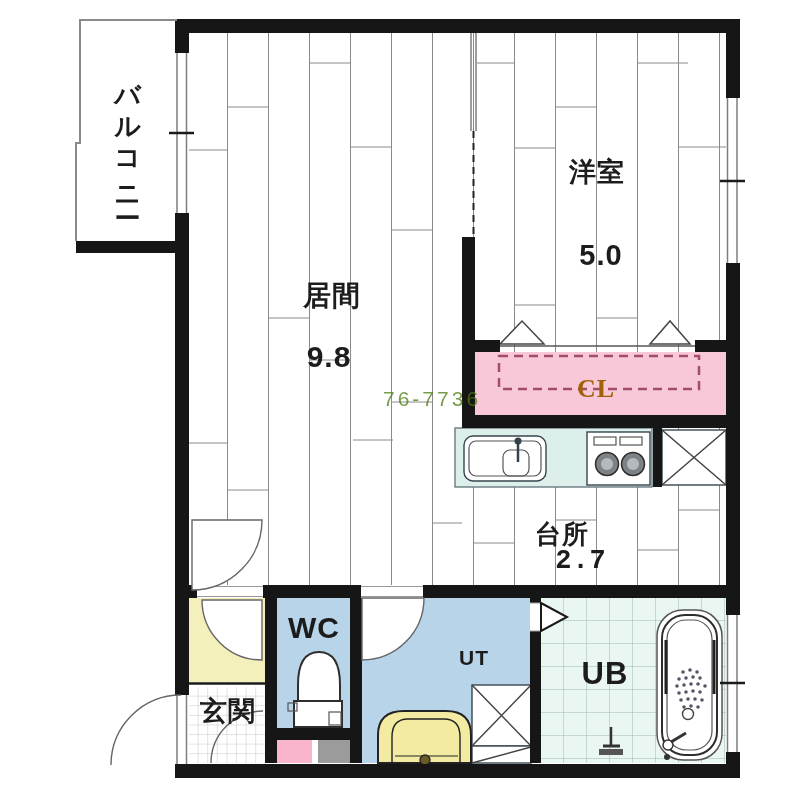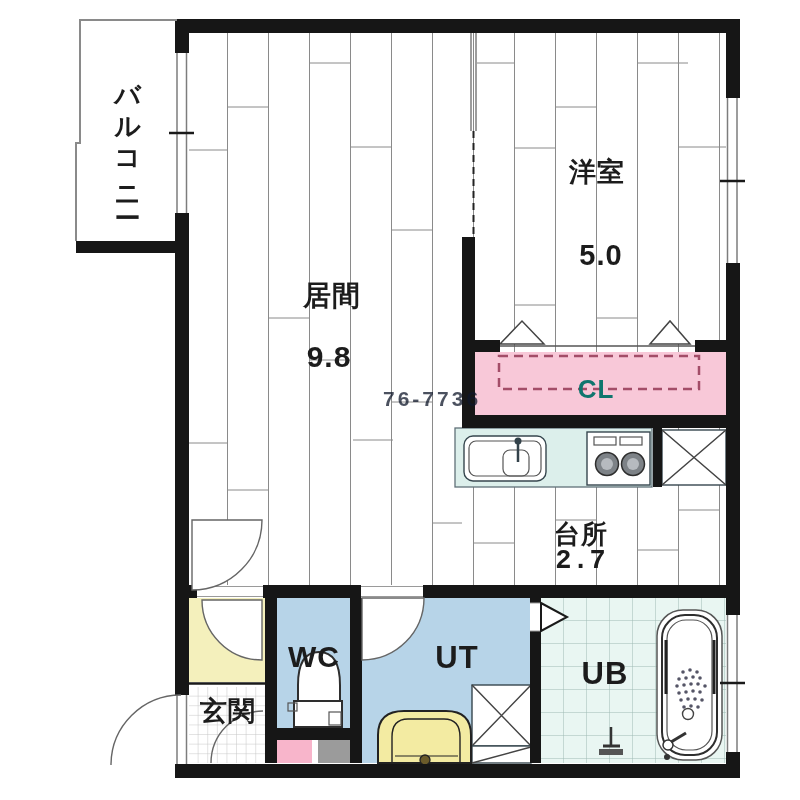--- a/index.html
+++ b/index.html
@@ -10,21 +10,21 @@
   #plan svg{position:absolute;left:0;top:0;}
   .lbl{
     position:absolute;transform:translate(-50%,-50%);
     font-weight:bold;color:#1c1c1c;white-space:nowrap;letter-spacing:1px;line-height:1;
   }
   .vert{
     writing-mode:vertical-rl;text-orientation:upright;letter-spacing:5px;
   }
   .watermark{
     position:absolute;transform:translate(0,-50%);
-    font-weight:bold;color:#0f172a;opacity:.75;letter-spacing:3px;
+    font-weight:normal;color:#4d7c0f;opacity:.75;letter-spacing:3px;
   }
   
   .wall{fill:var(--wall,#161616);}
   .thin{stroke:#7d7d7d;stroke-width:1.5;fill:none;}
   .opening{stroke:#9a9a9a;stroke-width:1;fill:none;}
   .tick{stroke:#1a1a1a;stroke-width:2.5;fill:none;}
   .seam{stroke:#8a8a8a;stroke-width:1;}
   .balc{stroke:#8a8a8a;stroke-width:2;fill:none;}
   .door{fill:#ffffff;stroke:#666;stroke-width:1.4;}
   .arc{fill:none;stroke:#666;stroke-width:1.4;}
@@ -235,21 +235,21 @@
   </g>
 
   <path class="balc" d="M177,20 H80 V143 H76 V241"></path>
 </svg>
 
 <div class="lbl vert" style="left:128px;top:137px;font-size:26px;">バルコニー</div>
 <div class="lbl" style="left:332px;top:296px;font-size:28px;">居間</div>
 <div class="lbl" style="left:329px;top:332px;font-size:30px;margin-top:25px;">9.8</div>
 <div class="lbl" style="left:597px;top:172px;font-size:27px;text-align:right;">洋室</div>
 <div class="lbl" style="left:601px;top:207px;font-size:29px;margin-top:48px;">5.0</div>
-<div class="lbl" style="left:596px;top:389px;font-size:26px;color:#0f766e;">CL</div>
-<div class="lbl" style="left:581px;top:534px;font-size:26px;">台所</div>
+<div class="lbl" style="left:596px;top:389px;font-size:26px;color:#a16207;font-family:Liberation Serif, serif;">CL</div>
+<div class="lbl" style="left:562px;top:534px;font-size:26px;">台所</div>
 <div class="lbl" style="left:581px;top:561px;font-size:27px;font-family:Liberation Mono, monospace;">2.7</div>
-<div class="lbl" style="left:314px;top:628px;font-size:30px;margin-top:29px;">WC</div>
-<div class="lbl" style="left:457px;top:657px;font-size:31px;text-align:right;">UT</div>
+<div class="lbl" style="left:314px;top:628px;font-size:30px;">WC</div>
+<div class="lbl" style="left:474px;top:657px;font-size:21px;text-align:right;">UT</div>
 <div class="lbl" style="left:605px;top:673px;font-size:31px;">UB</div>
 <div class="lbl" style="left:228px;top:711px;font-size:27px;">玄関</div>
 <div class="watermark" style="left:383px;top:399px;font-size:21px;">76-7736</div>
 </div>
 
 </body></html>

